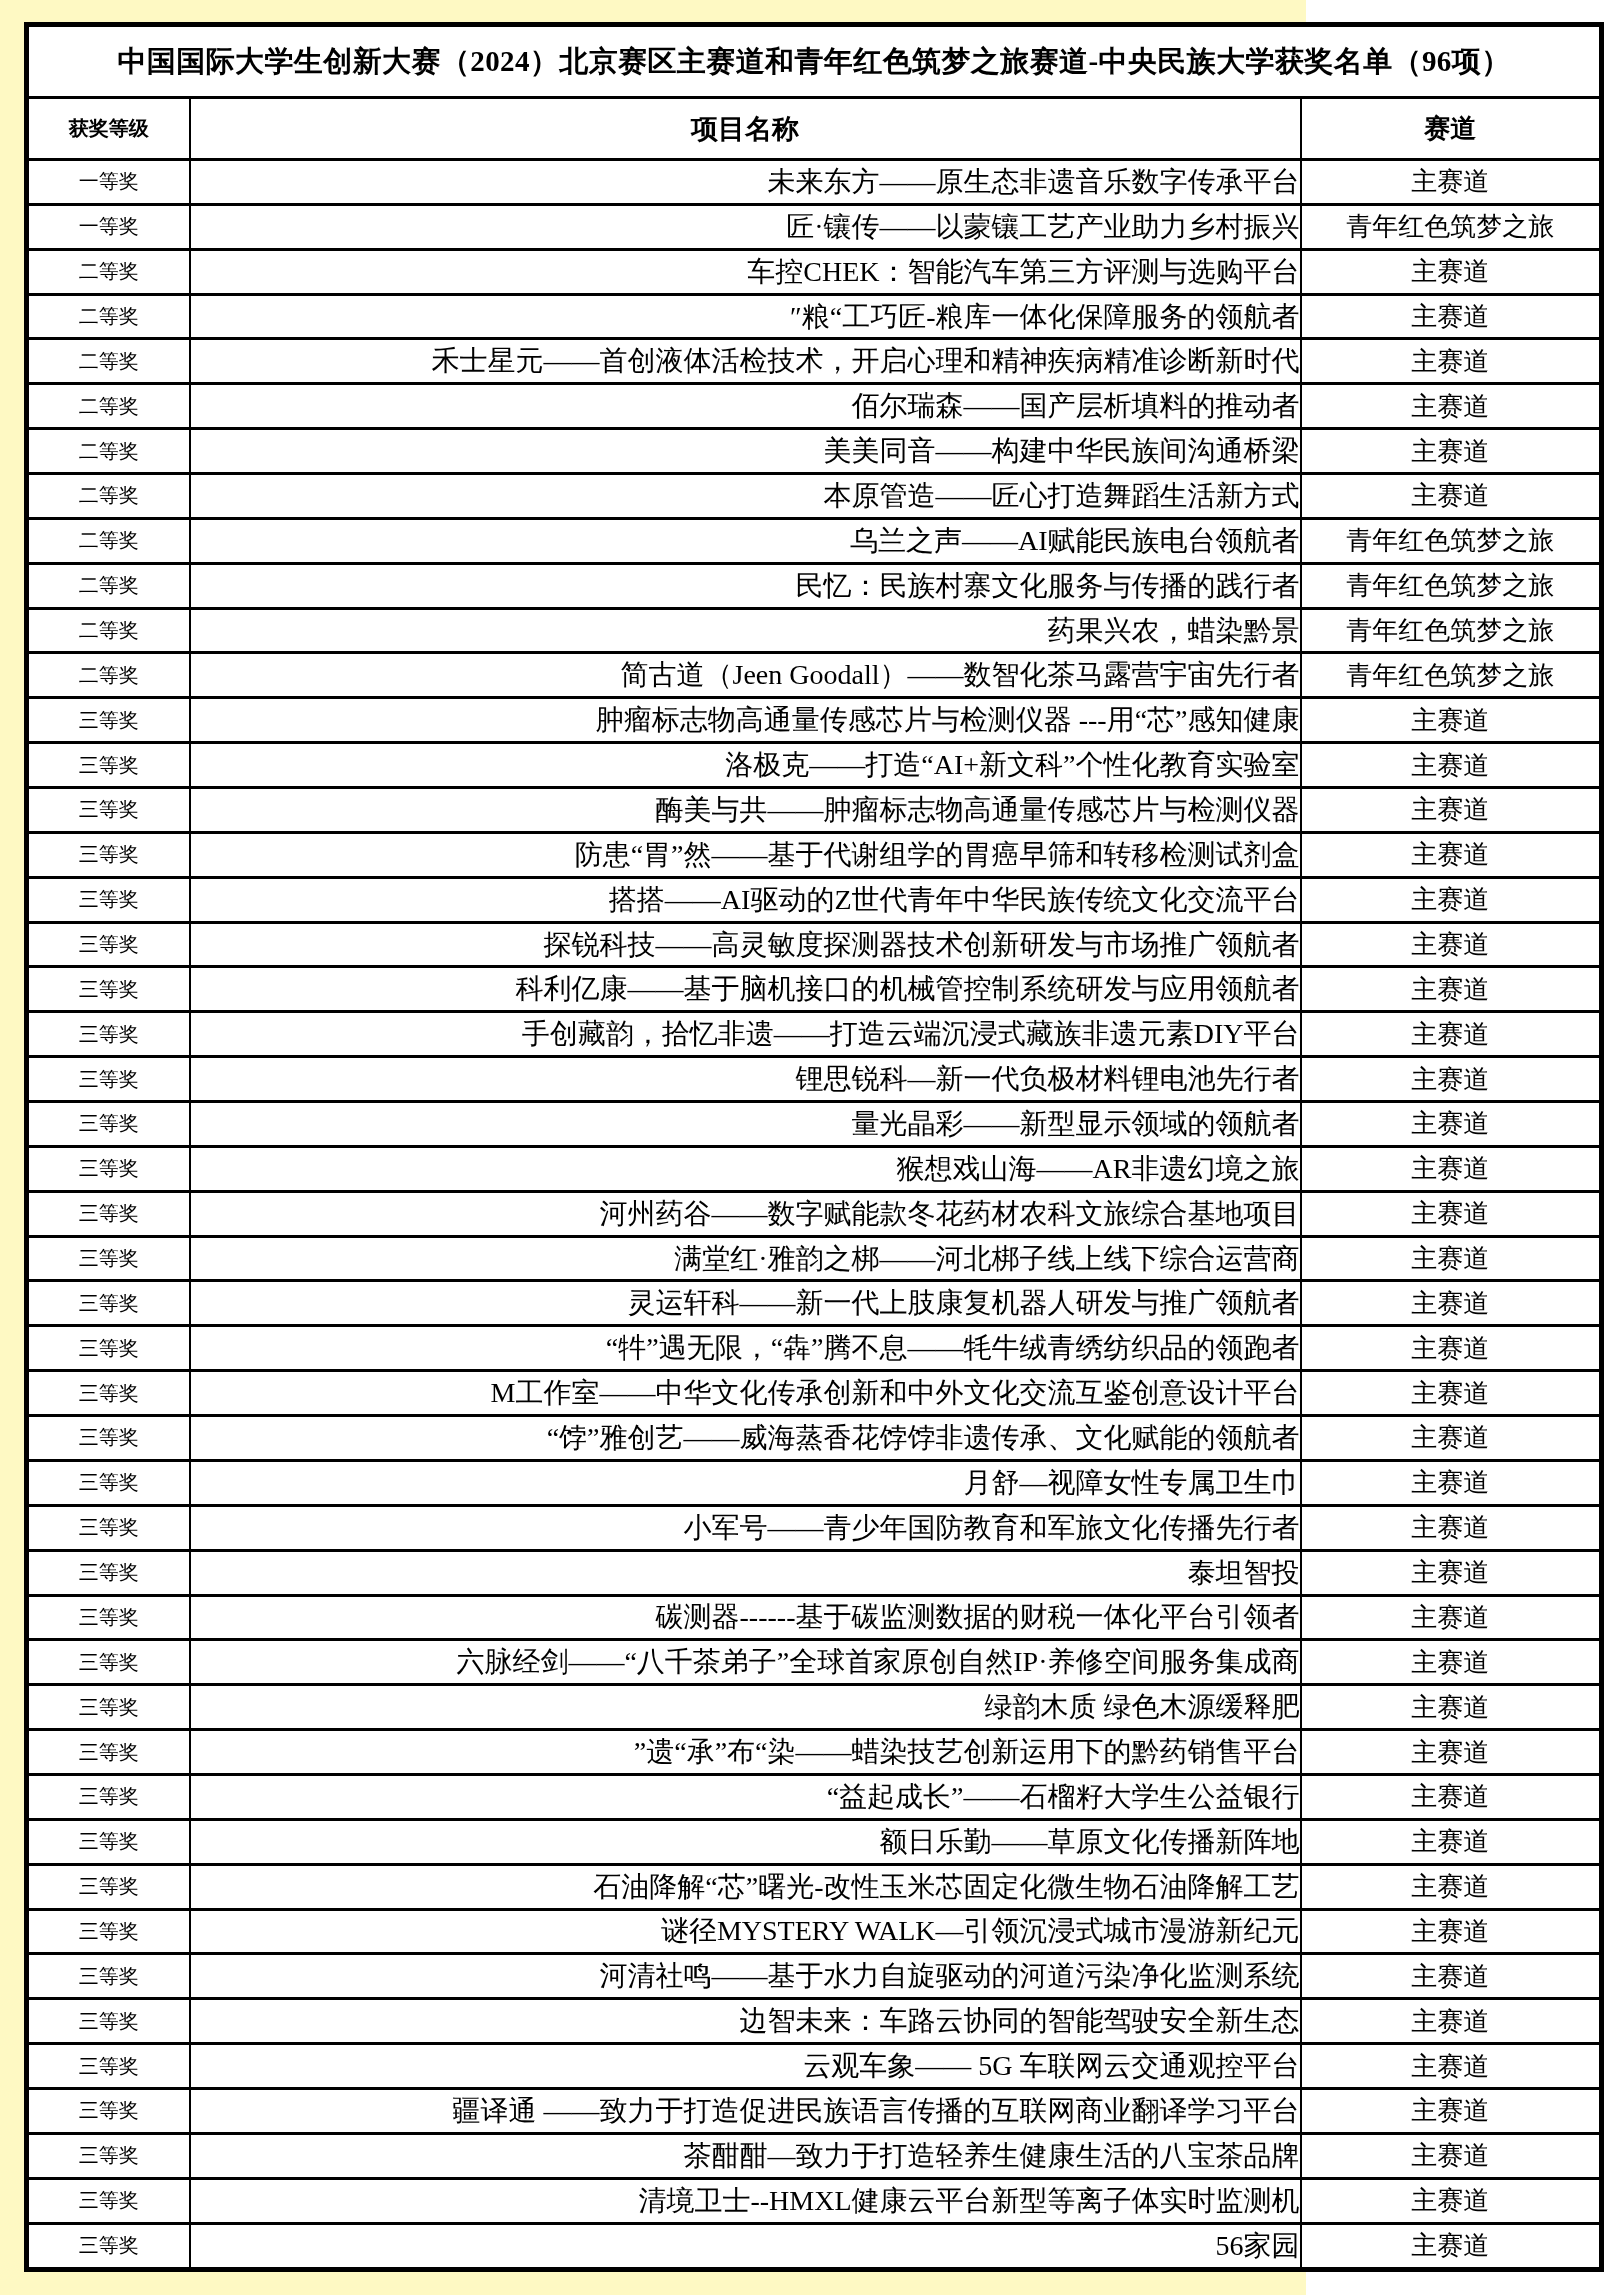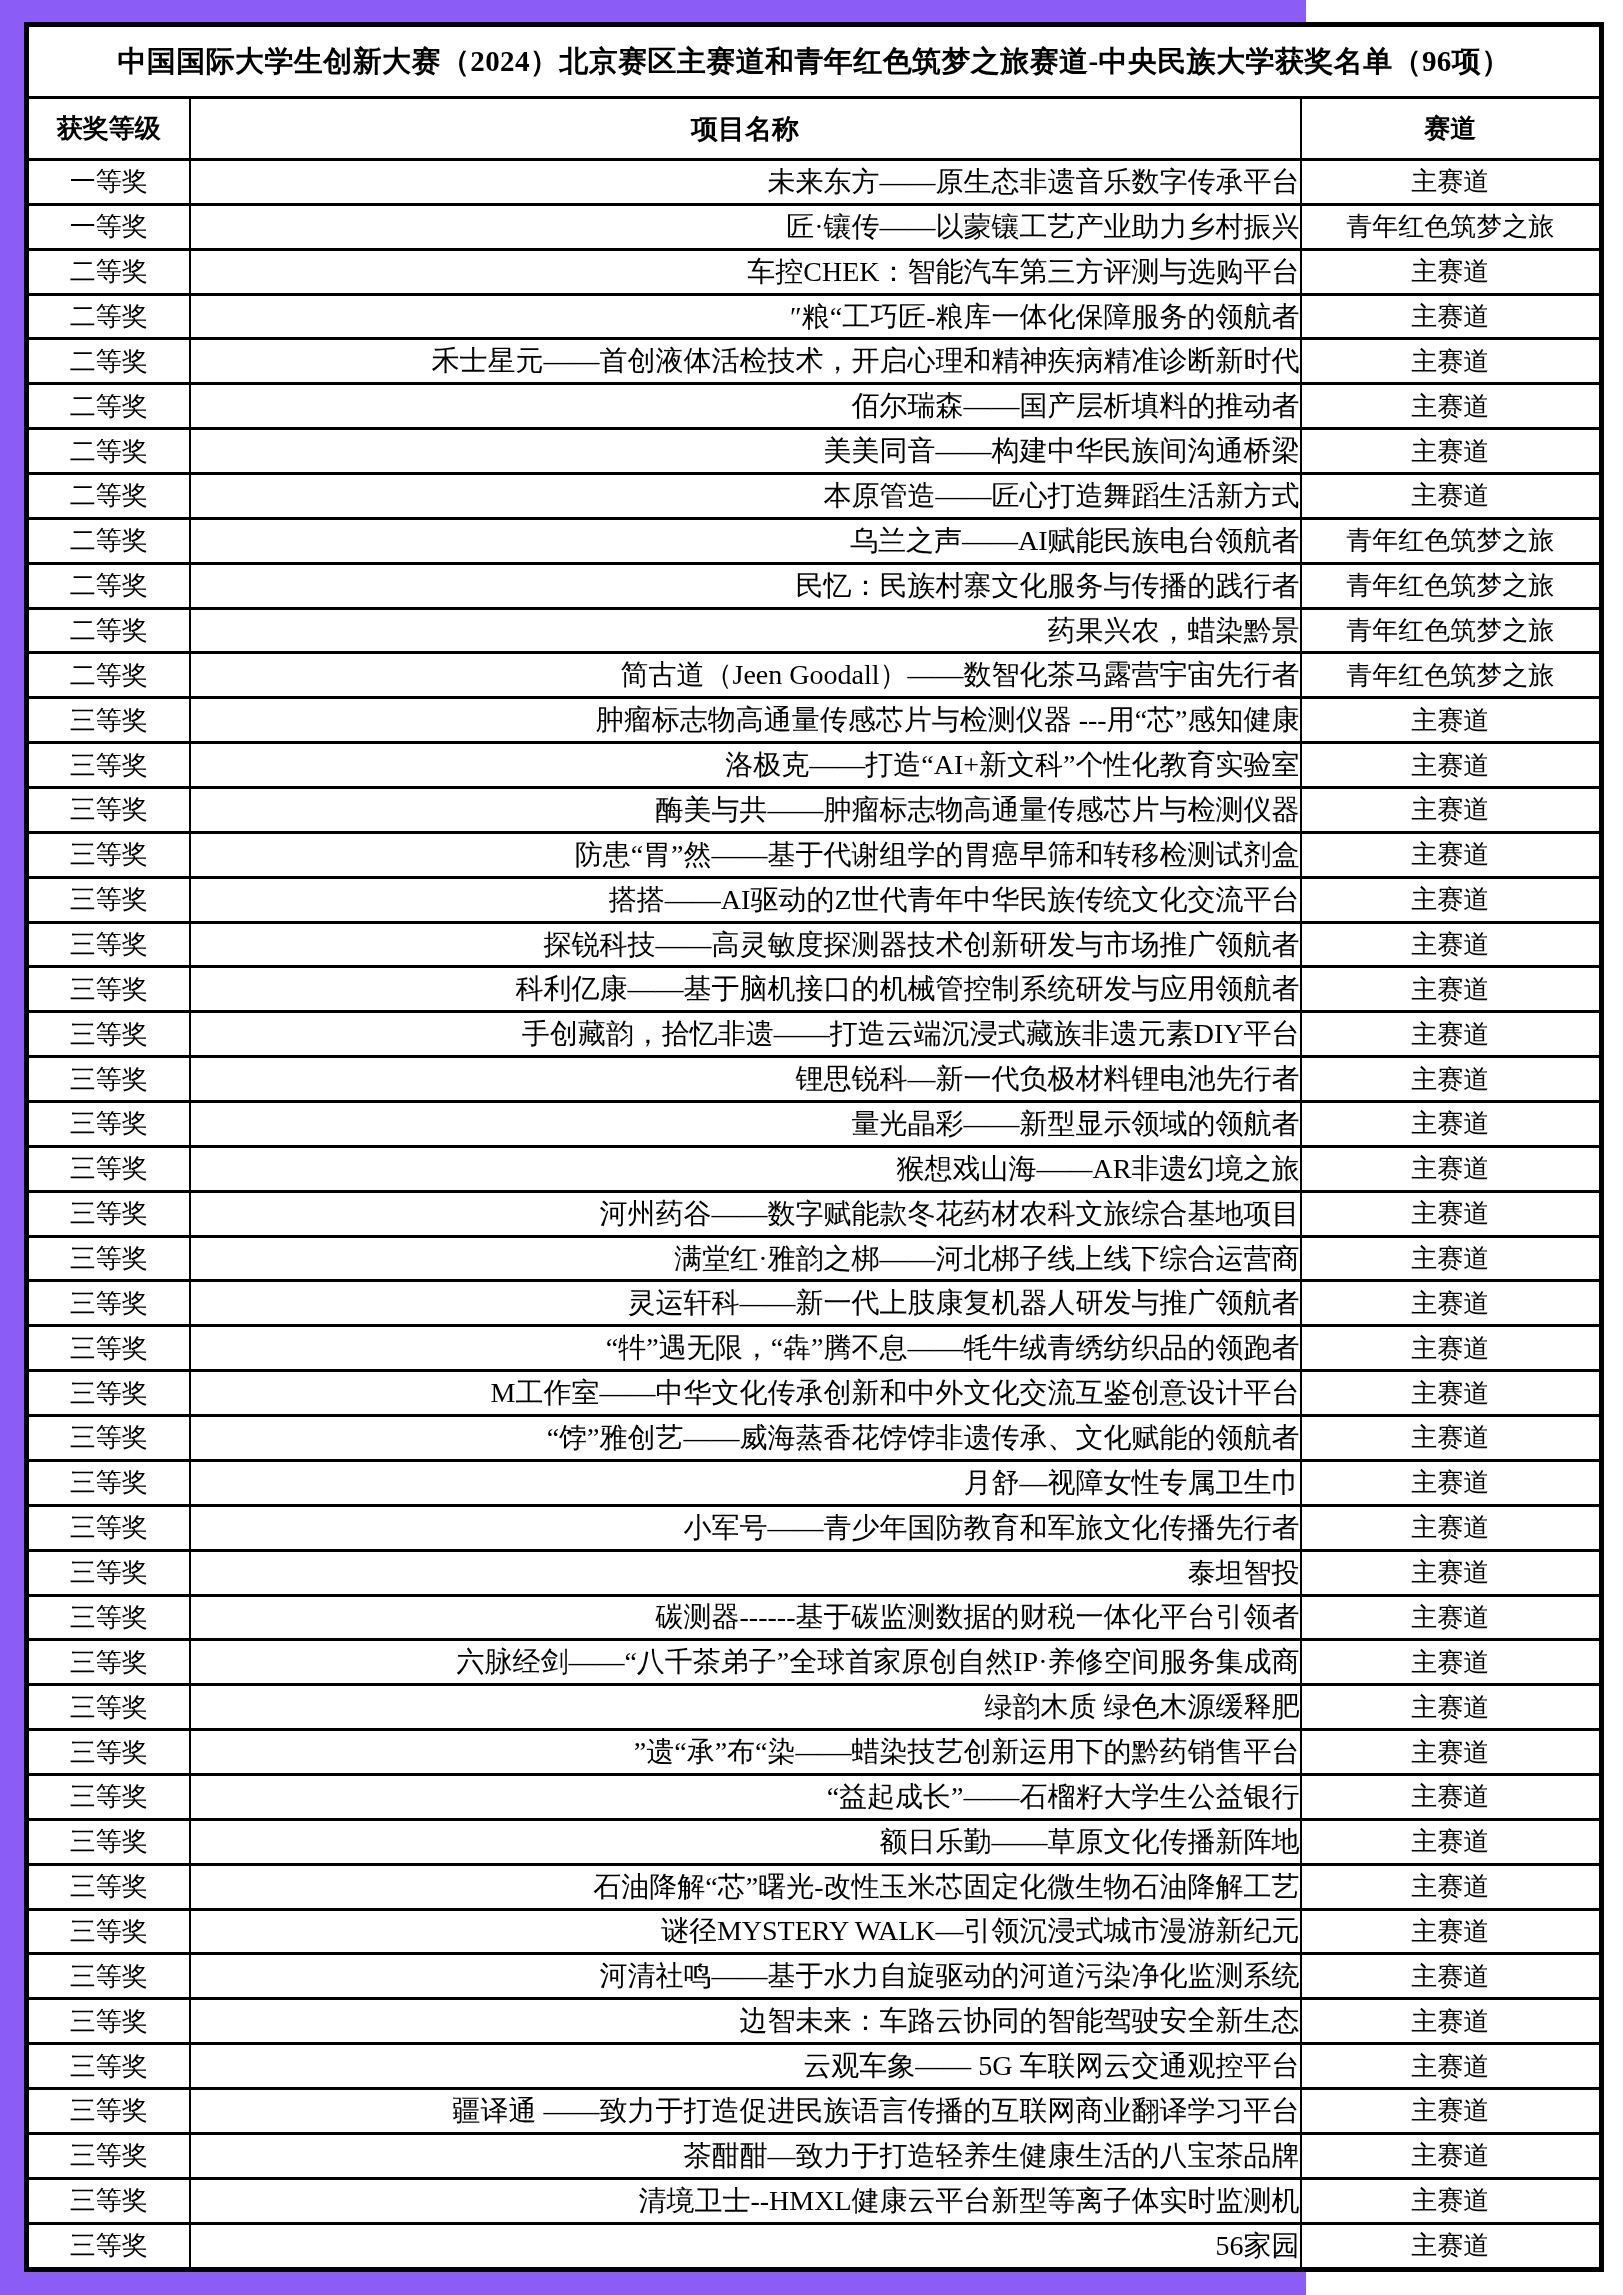--- a/index.html
+++ b/index.html
@@ -9,21 +9,21 @@
     height: 2295px;
     background: #ffffff;
     font-family: "Liberation Serif", "DejaVu Serif", serif;
     color: #000000;
   }
   .page {
     position: absolute;
     left: 0; top: 0;
     width: 1306px;
     height: 2295px;
-    background: #8b5cf6;
+    background: #fef9c3;
   }
   table.award-table {
     position: absolute;
     left: 24px;
     top: 22px;
     width: 1576px;
     height: 2250px;
     border-collapse: collapse;
     table-layout: fixed;
     background: #ffffff;
@@ -51,21 +51,21 @@
   }
   .header-row th {
     font-weight: bold;
     font-size: 27px;
     vertical-align: middle;
   }
   th.col-level, td.col-level {
     width: 163px;
     text-align: center;
     vertical-align: middle;
-    font-size: 26px;
+    font-size: 20px;
   }
   th.col-project { text-align: center; }
   td.col-project {
     text-align: right;
     vertical-align: middle;
     font-size: 28px;
     padding-left: 8px;
     padding-right: 4.8px;
     white-space: pre-wrap;
   }

